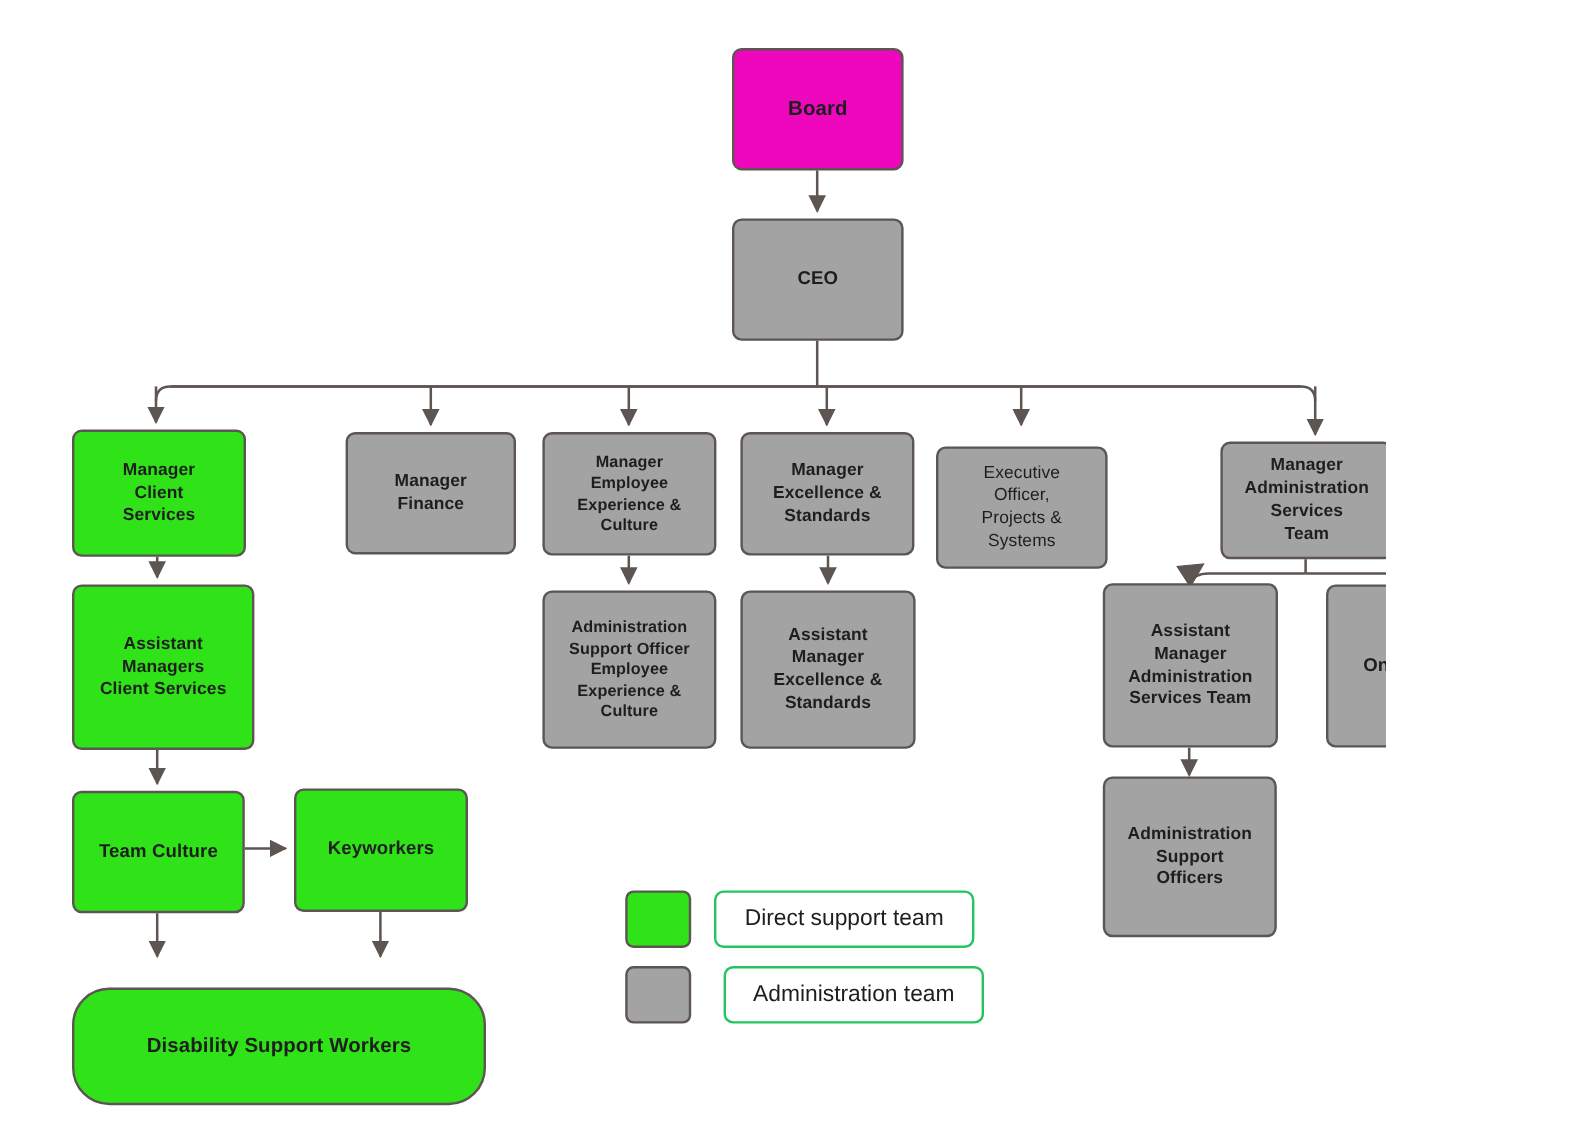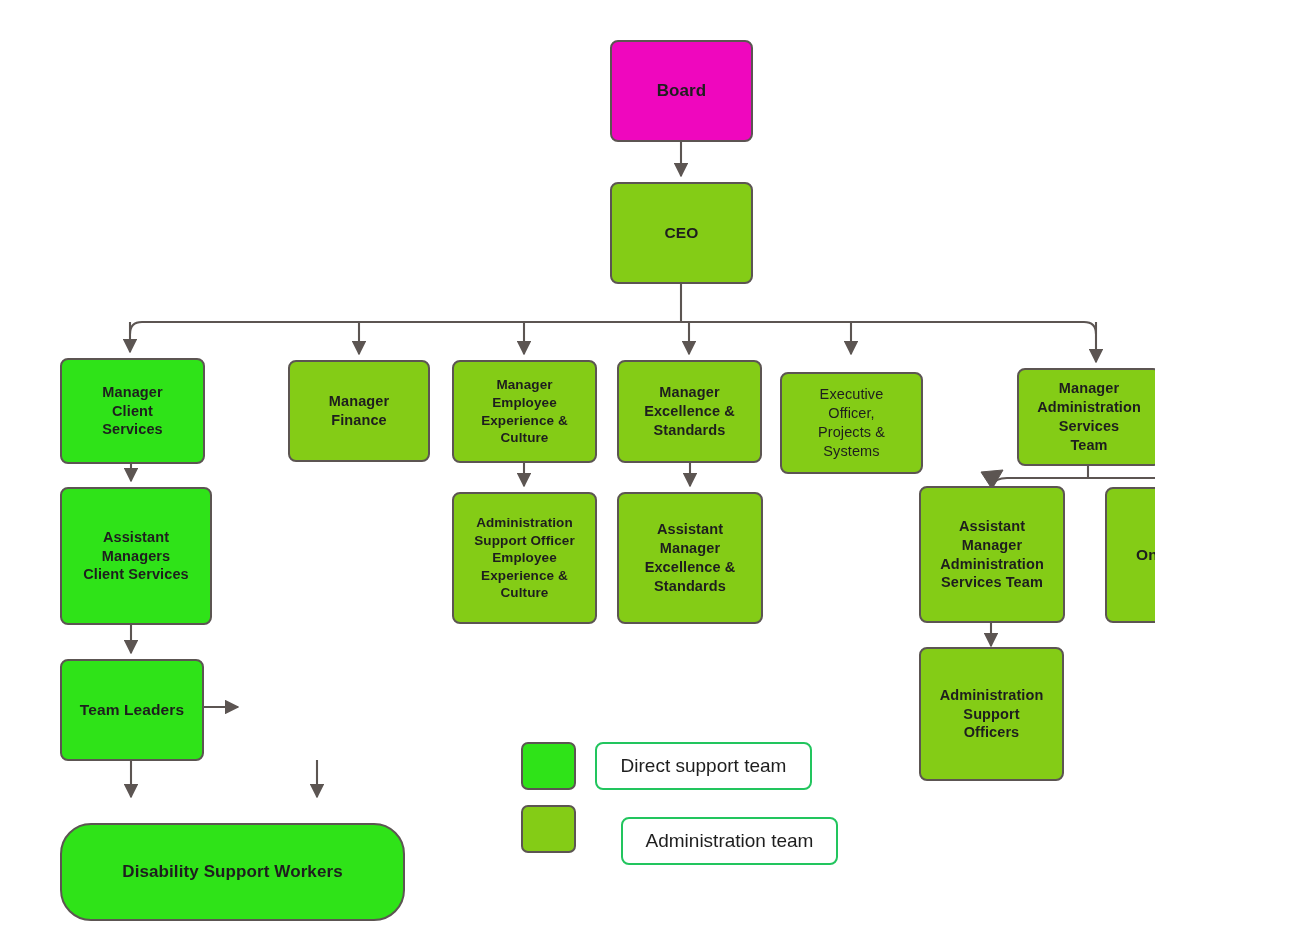--- a/index.html
+++ b/index.html
@@ -40,21 +40,21 @@
     line-height: 1.30;
     letter-spacing: 0.1px;
     padding: 2px 4px;
     z-index: 2;
   }
   .node .lbl {
     display: block;
     white-space: pre-line;
   }
   .c-magenta { background: #ef07be; }
-  .c-cyan    { background: #84cc16; }
+  .c-cyan    { background: #a3a3a3; }
   .c-green   { background: #2fe318; }
 
   .fs-15 { font-size: 15.5px; }
   .fs-14 { font-size: 14.5px; }
   .fs-13 { font-size: 13.5px; }
   .fs-17 { font-size: 17px; }
 
   .regular { font-weight: normal; margin-top: 12px; }
 
   
@@ -212,31 +212,34 @@
     <span class="lbl">On call call</span>
   </div>
 
   <div class="node c-cyan fs-14" style="left:919px; top:647px; width:145px; height:134px;">
     <span class="lbl">Administration
 Support
 Officers</span>
   </div>
 
   <div class="node c-green fs-15" style="left:60px; top:659px; width:144px; height:102px;">
-    <span class="lbl">Team Leaders</span>
-  </div>
-
+    <span class="lbl">Team Culture</span>
+  </div>
+
+  <div class="node c-green fs-15" style="left:245px; top:657px; width:145px; height:103px;">
+    <span class="lbl">Keyworkers</span>
+  </div>
 
   <div class="node c-green fs-17" style="left:60px; top:823px; width:345px; height:98px;border-radius:31px;">
     <span class="lbl">Disability Support Workers</span>
   </div>
 
   <div class="legend-swatch c-green" style="left:521px; top:742px;"></div>
   <div class="legend-label" style="left:595px; top:742px; width:217px; height:48px;">
     <span>Direct support team</span>
   </div>
 
   <div class="legend-swatch c-cyan" style="left:521px; top:805px;"></div>
-  <div class="legend-label" style="left:621px; top:805px; width:217px; height:48px;margin-top:12px;">
+  <div class="legend-label" style="left:603px; top:805px; width:217px; height:48px;">
     <span>Administration team</span>
   </div>
 
 </div>
 
 </body></html>

